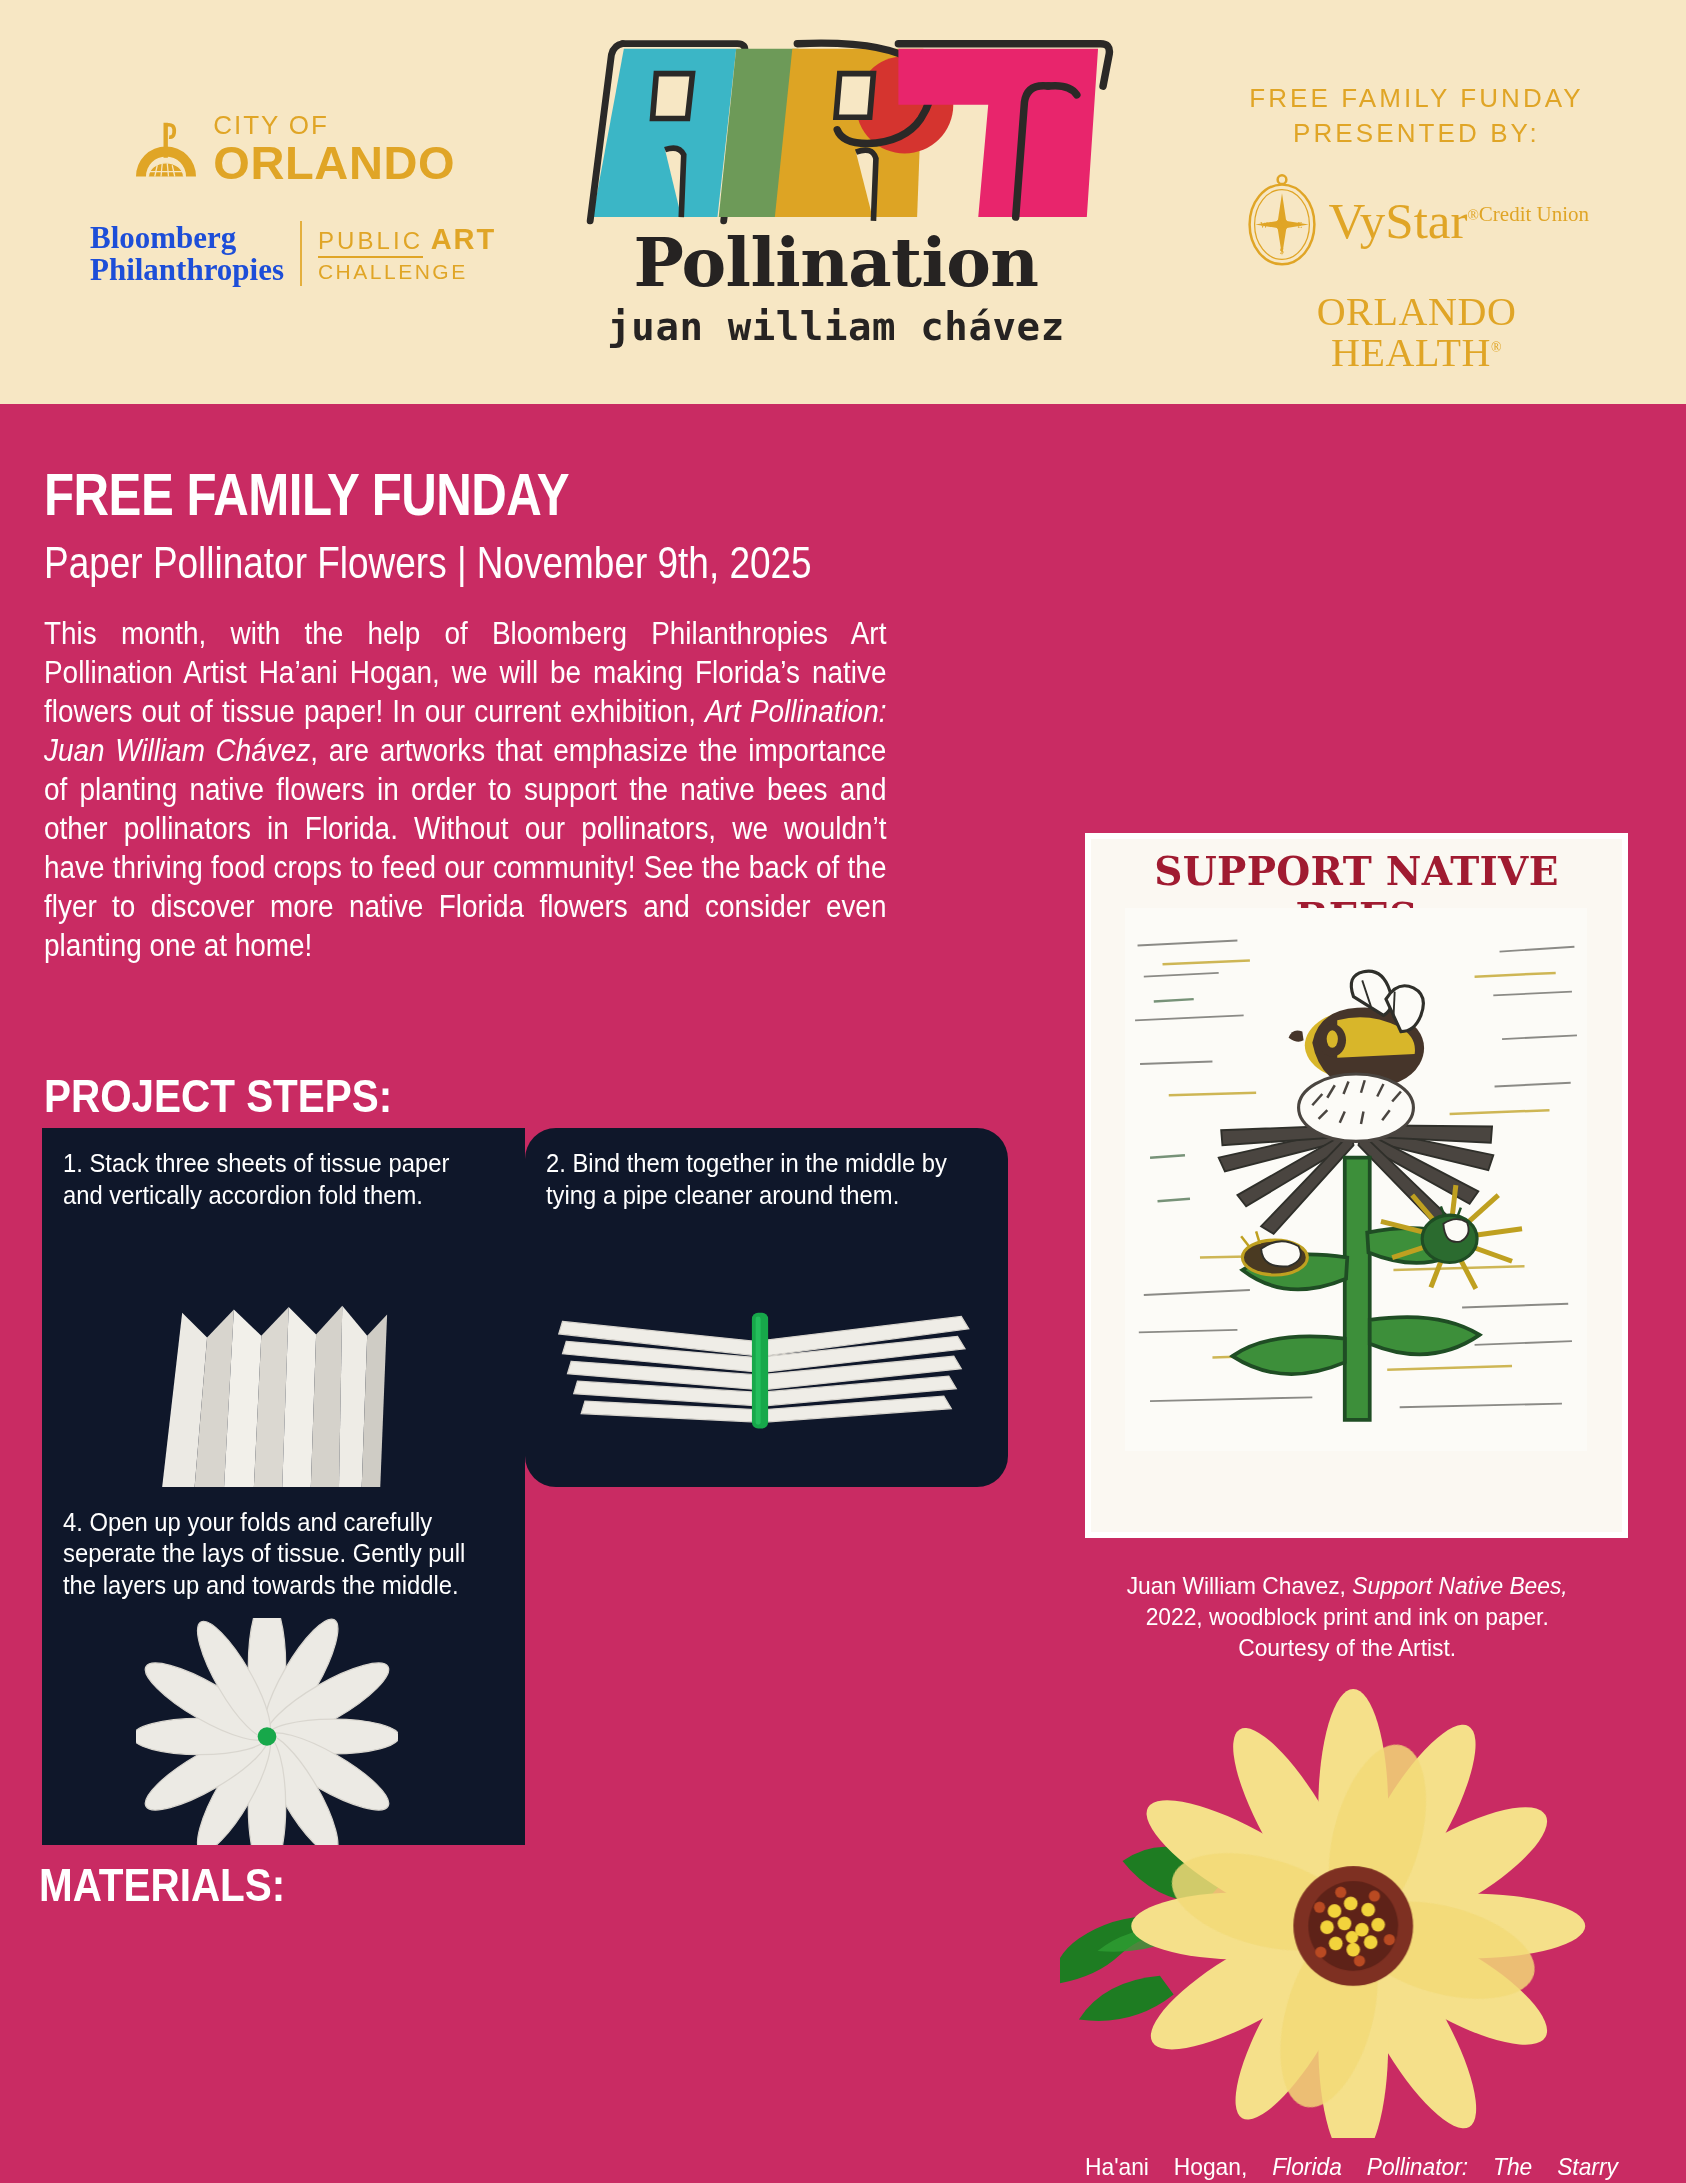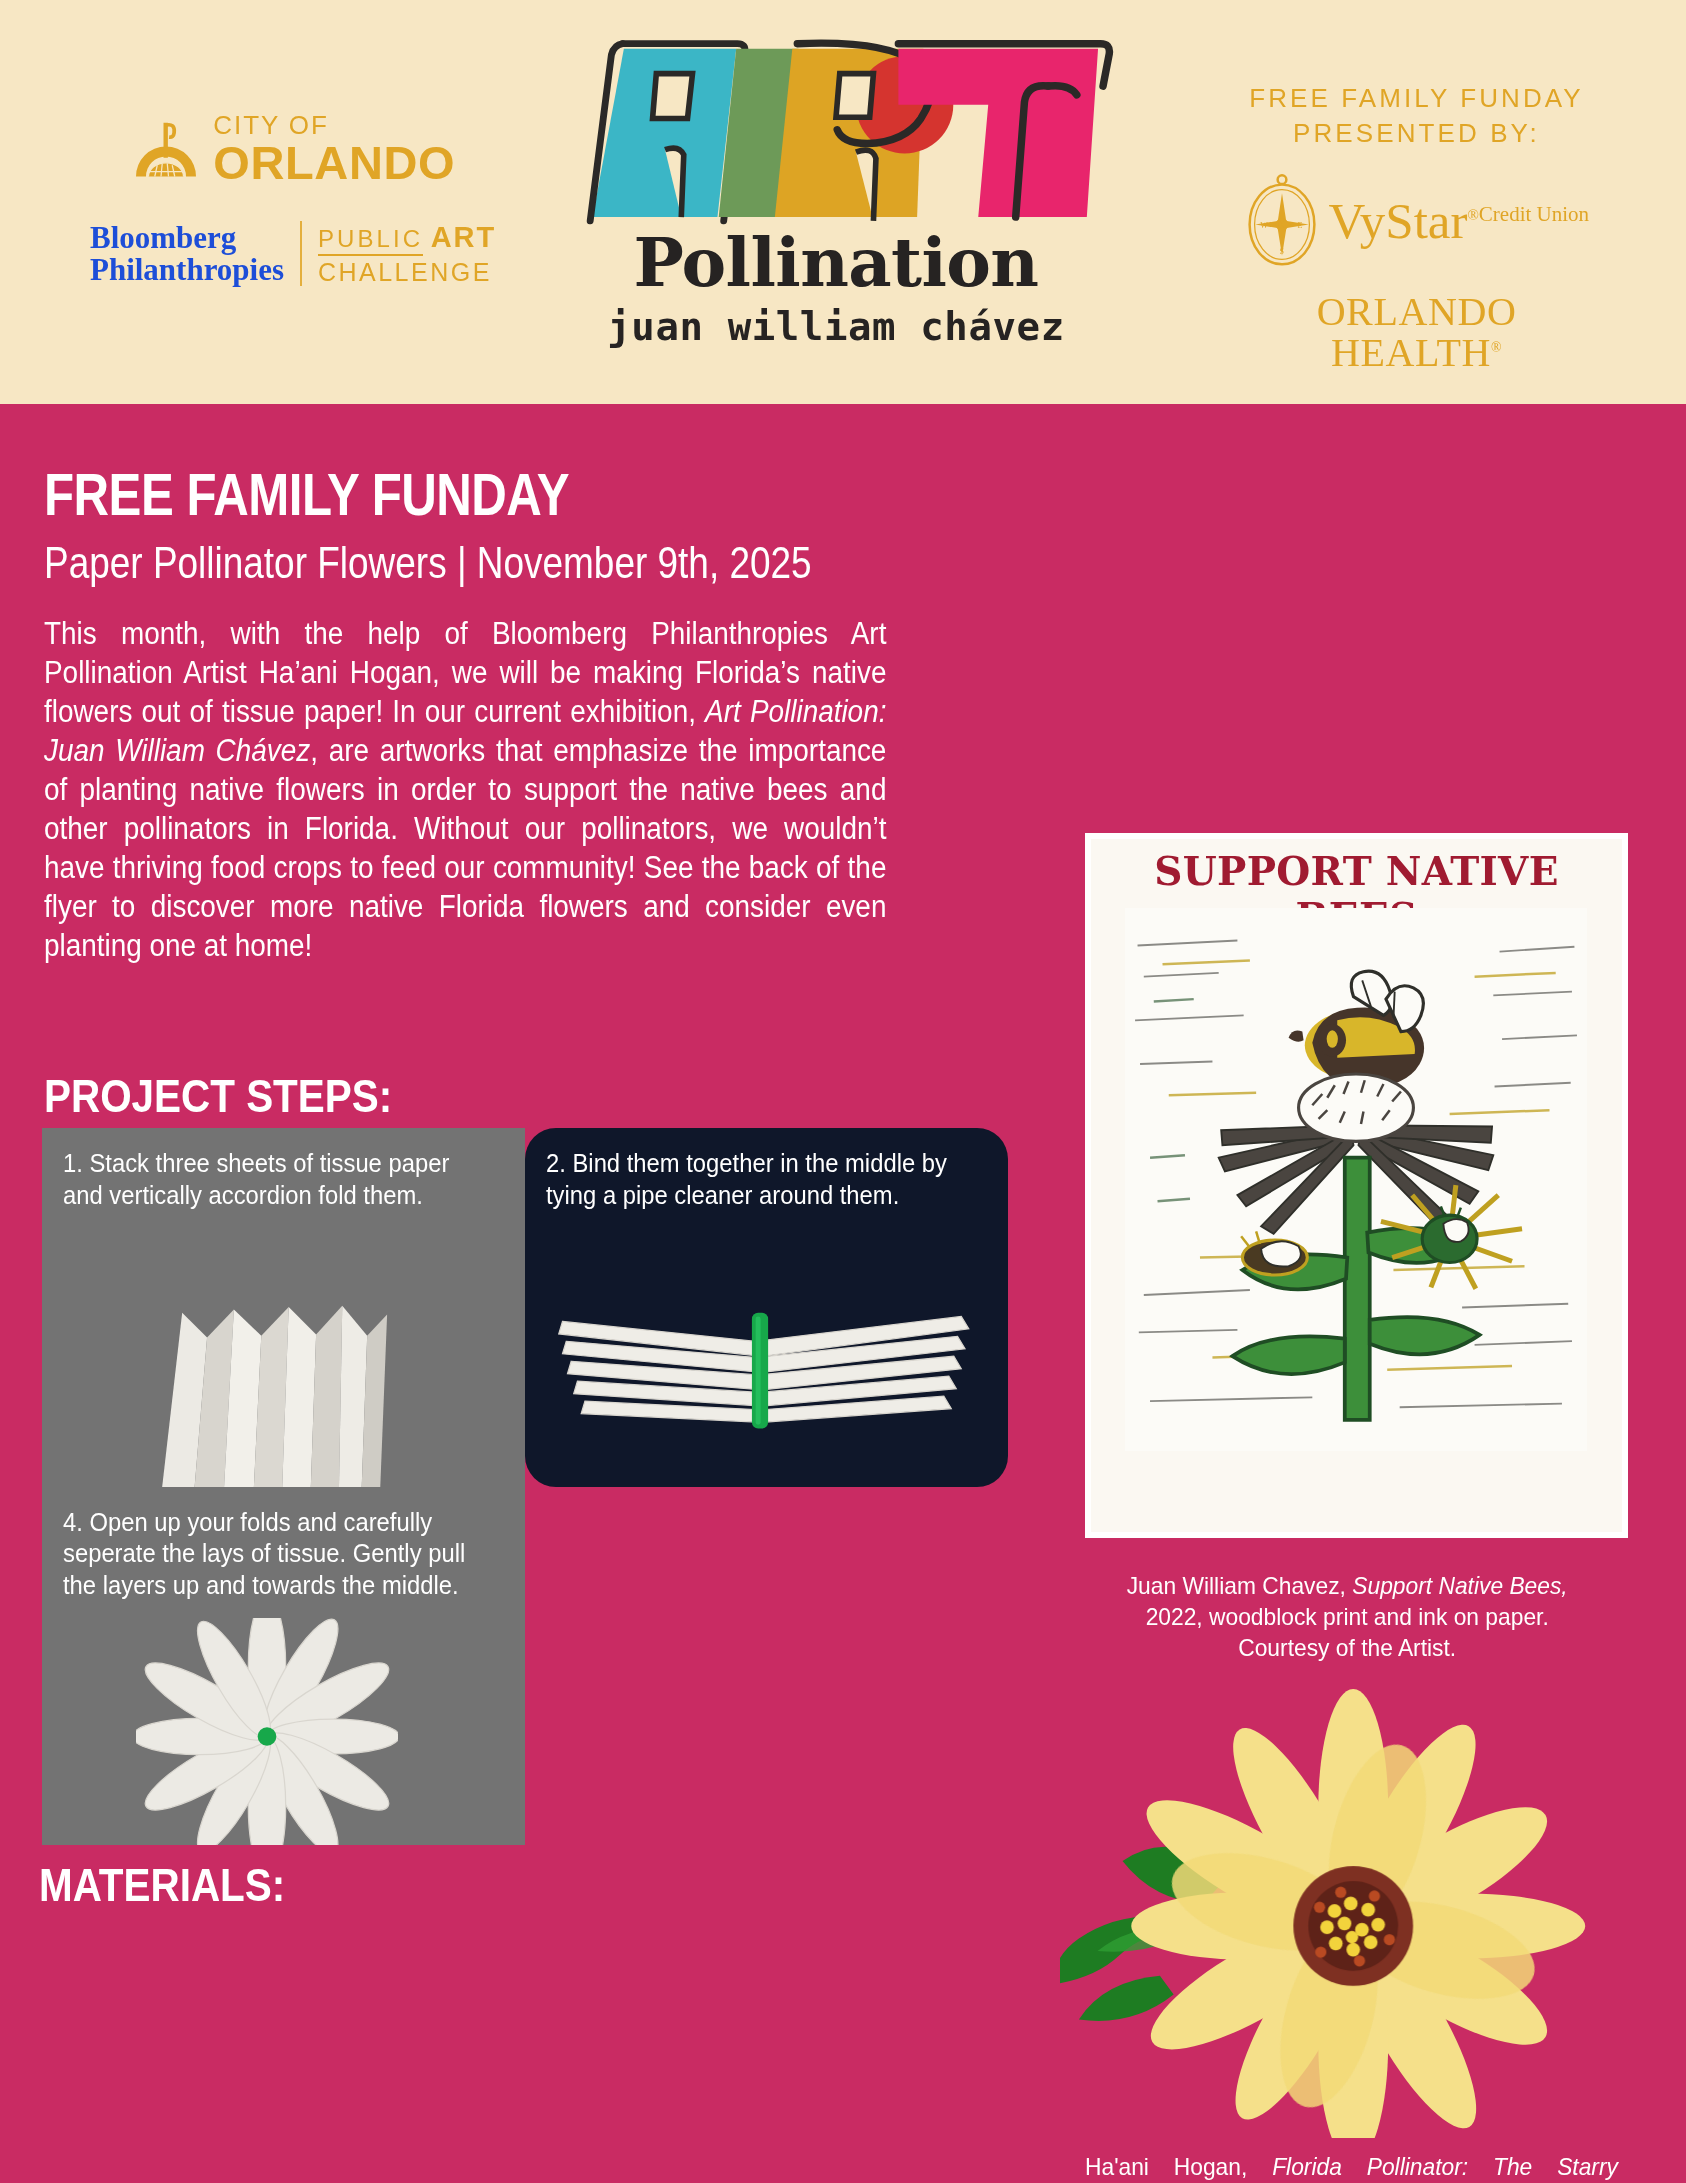--- a/index.html
+++ b/index.html
@@ -39,21 +39,21 @@
     font-size: 31px; line-height: 1.02; color: #1d4ed8;
   }
   .vline { width: 1.9px; height: 65px; background: #E0A526; opacity: .85; }
   .pac { color: #E0A526; line-height: 1.05; }
   .pac-row1 { display: flex; align-items: baseline; gap: 7.5px; }
   .pac-public {
     font-size: 24px; letter-spacing: 3.1px; font-weight: 400;
     border-bottom: 2.5px solid #E0A526; padding-bottom: 2.5px;
   }
   .pac-art { font-size: 29px; letter-spacing: 1.9px; font-weight: 700; }
-  .pac-challenge { font-size: 25px; letter-spacing: 2.5px; margin-top: 3.7px; }
+  .pac-challenge { font-size: 21px; letter-spacing: 2.5px; margin-top: 3.7px; }
 
   
   .hdr-center {
     position: absolute; left: 549px; top: 11.2px; width: 574px; height: 381px;
   }
   .art-svg { position: absolute; left: 0; top: 0; }
   .poll-word {
     position: absolute; left: 0; top: 212px; width: 574px; text-align: center;
     font-family: "DejaVu Serif", serif; font-weight: 700;
     font-size: 67px; color: #262322; letter-spacing: -0.6px;
@@ -121,21 +121,21 @@
   }
   #project-steps-heading { position: absolute; left: 44px; top: 664px; }
 
   
   .steps-grid {
     position: absolute; left: 42px; top: 724px;
     width: 966px; height: 717px;
     display: grid; grid-template-columns: 1fr 1fr; grid-template-rows: 1fr 1fr;
   }
   .step { position: relative; overflow: hidden; padding: 20px 21px; }
-  .step-dark { background: #737373; }
+  .step-dark { background: #0f172a; }
   .step-light { background: #0f172a; border-radius: 31px; }
   .step-text {
     color: #fff; font-size: 25.6px; line-height: 1.24; position: relative; z-index: 3;
     transform: scaleX(.93); transform-origin: left top;
   }
   .step-img { position: absolute; z-index: 2; }
 
   
   #materials-heading { position: absolute; left: 39px; top: 1453px; }
   .materials-list {

